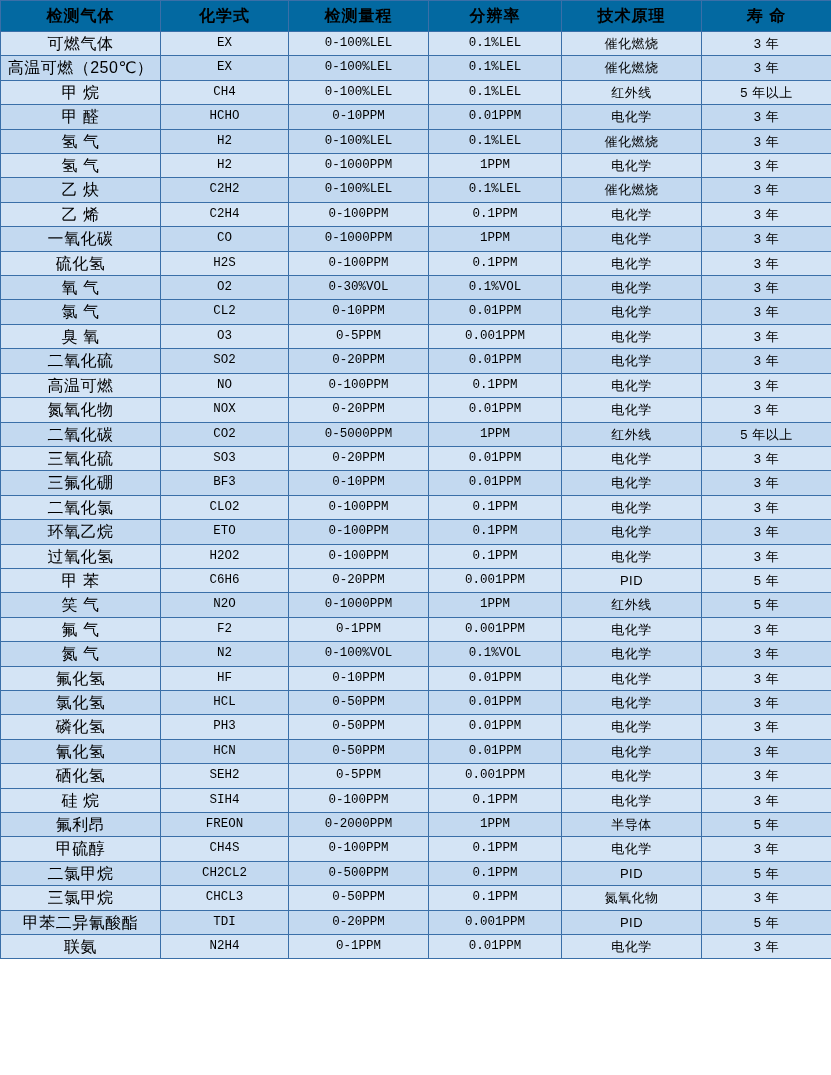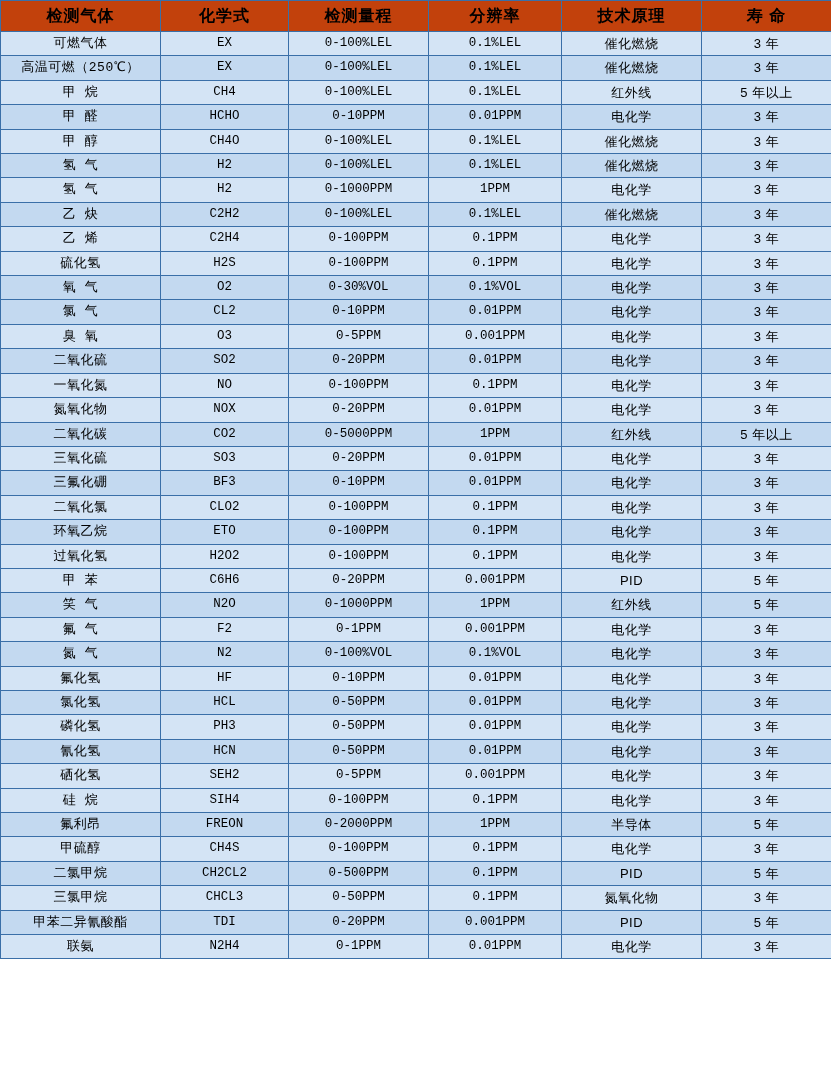--- a/index.html
+++ b/index.html
@@ -25,39 +25,38 @@
 
   #gas-table th, #gas-table td {
     border: 1px solid #3a6fa8;
     text-align: center;
     vertical-align: middle;
     color: #000000;
     white-space: nowrap;
     overflow: hidden;
   }
   #gas-table thead th {
-    background: #c2410c;
+    background: #0369a1;
     font-size: 16px;
     font-weight: bold;
     height: 28px;
     letter-spacing: 1px;
   }
   #gas-table tbody td {
     height: 21.4px;
     line-height: 21.4px;
     font-size: 13px;
     background: #d4e4f5;
   }
   #gas-table tbody tr.alt td {
     background: #c3d9f0;
   }
   #gas-table tbody td.name {
-    font-size: 13px;
+    font-size: 16px;
     letter-spacing: 0.5px;
-    font-family: Liberation Mono, monospace;
   }
   #gas-table tbody td.formula,
   #gas-table tbody td.range,
   #gas-table tbody td.res {
     font-family: "Liberation Mono", "DejaVu Sans Mono", monospace;
     font-size: 12.5px;
   }
   #gas-table tbody td.principle,
   #gas-table tbody td.life {
     font-size: 13px;
@@ -112,28 +111,20 @@
         <td class="life">5 年以上</td>
       </tr>
       <tr class="alt">
         <td class="name">甲 醛</td>
         <td class="formula">HCHO</td>
         <td class="range">0-10PPM</td>
         <td class="res">0.01PPM</td>
         <td class="principle">电化学</td>
         <td class="life">3 年</td>
       </tr>
-      <tr>
-        <td class="name">甲 醇</td>
-        <td class="formula">CH4O</td>
-        <td class="range">0-100%LEL</td>
-        <td class="res">0.1%LEL</td>
-        <td class="principle">催化燃烧</td>
-        <td class="life">3 年</td>
-      </tr>
       <tr class="alt">
         <td class="name">氢 气</td>
         <td class="formula">H2</td>
         <td class="range">0-100%LEL</td>
         <td class="res">0.1%LEL</td>
         <td class="principle">催化燃烧</td>
         <td class="life">3 年</td>
       </tr>
       <tr>
         <td class="name">氢 气</td>
@@ -149,20 +140,28 @@
         <td class="range">0-100%LEL</td>
         <td class="res">0.1%LEL</td>
         <td class="principle">催化燃烧</td>
         <td class="life">3 年</td>
       </tr>
       <tr>
         <td class="name">乙 烯</td>
         <td class="formula">C2H4</td>
         <td class="range">0-100PPM</td>
         <td class="res">0.1PPM</td>
+        <td class="principle">电化学</td>
+        <td class="life">3 年</td>
+      </tr>
+      <tr class="alt">
+        <td class="name">一氧化碳</td>
+        <td class="formula">CO</td>
+        <td class="range">0-1000PPM</td>
+        <td class="res">1PPM</td>
         <td class="principle">电化学</td>
         <td class="life">3 年</td>
       </tr>
       <tr>
         <td class="name">硫化氢</td>
         <td class="formula">H2S</td>
         <td class="range">0-100PPM</td>
         <td class="res">0.1PPM</td>
         <td class="principle">电化学</td>
         <td class="life">3 年</td>
@@ -193,21 +192,21 @@
       </tr>
       <tr class="alt">
         <td class="name">二氧化硫</td>
         <td class="formula">SO2</td>
         <td class="range">0-20PPM</td>
         <td class="res">0.01PPM</td>
         <td class="principle">电化学</td>
         <td class="life">3 年</td>
       </tr>
       <tr>
-        <td class="name">一氧化氮</td>
+        <td class="name">高温可燃</td>
         <td class="formula">NO</td>
         <td class="range">0-100PPM</td>
         <td class="res">0.1PPM</td>
         <td class="principle">电化学</td>
         <td class="life">3 年</td>
       </tr>
       <tr>
         <td class="name">氮氧化物</td>
         <td class="formula">NOX</td>
         <td class="range">0-20PPM</td>

